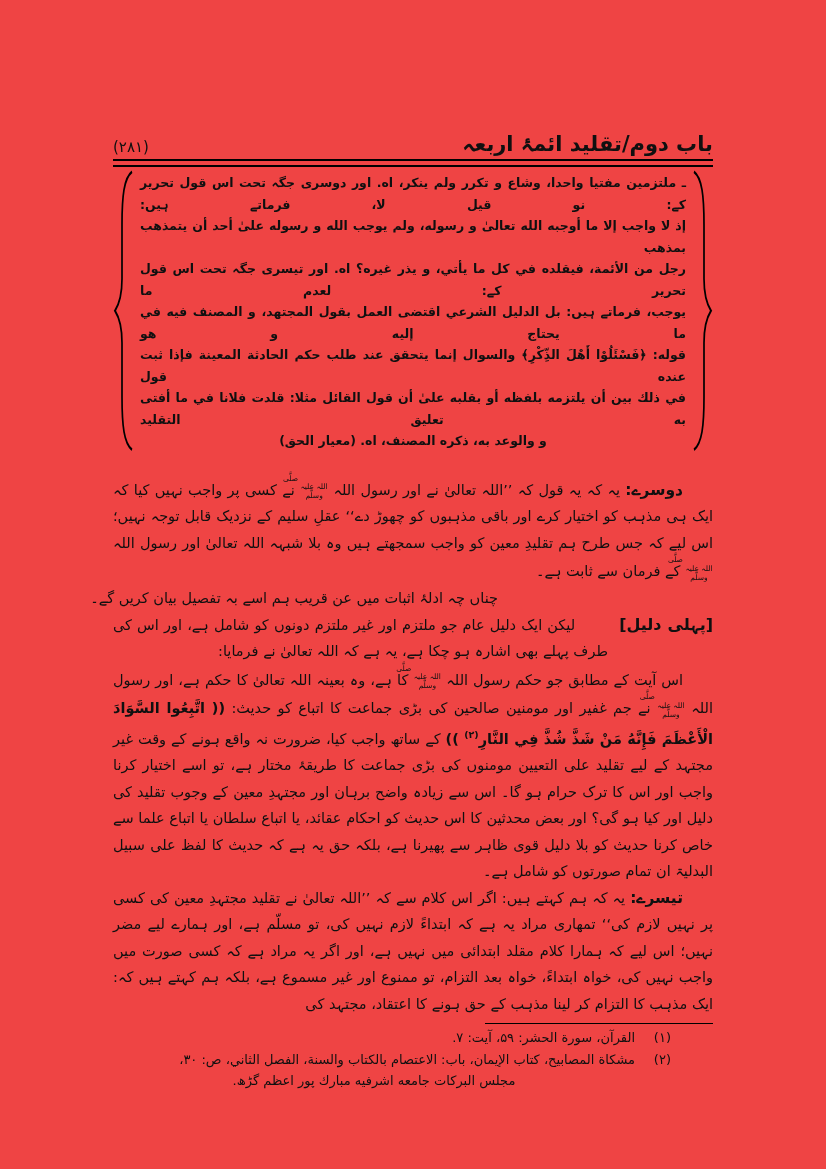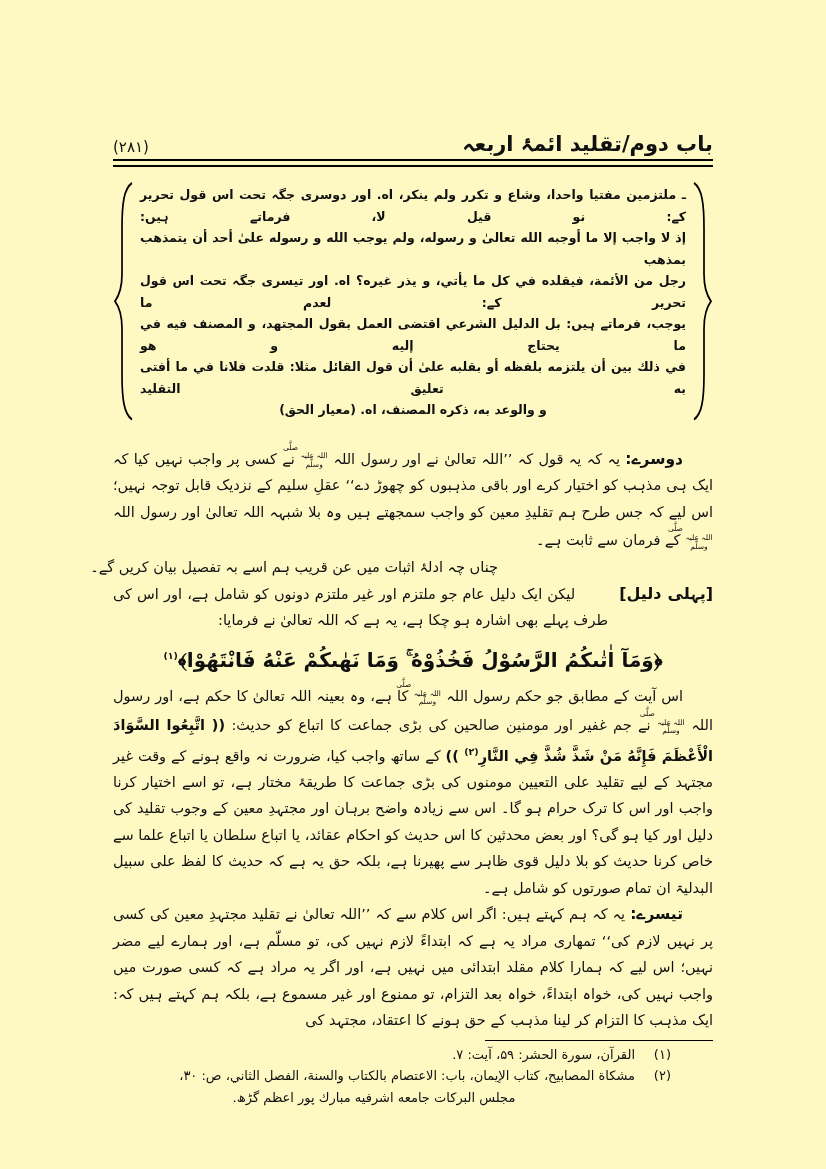--- a/index.html
+++ b/index.html
@@ -1,19 +1,19 @@
 <!DOCTYPE html>
 <html lang="ur" dir="rtl"><head>
 <meta charset="utf-8">
 <style>
   html,body{margin:0;padding:0;background:#ffffff;}
   .page{
     position:relative;
     width:826px;height:1169px;
-    background:#fef9c3;
+    background:#ef4444;
     color:#101010;
     font-family:"DejaVu Sans",sans-serif;
     overflow:hidden;
   }
   .content{
     position:absolute;
     left:113px;top:124px;
     width:600px;
   }
   
@@ -22,21 +22,21 @@
     direction:ltr;
     justify-content:space-between;
     align-items:flex-end;
     height:32px;
   }
   .pagenum{font-size:15px;}
   .chapter{font-size:21px;font-weight:700;}
   .rule-double{height:4px;border-top:2.5px solid #000;border-bottom:2px solid #000;}
   .rule-double.top{margin-top:3px;}
   
-  .qbox{position:relative;margin-top:12px;padding:5px 27px 3px 27px;}
+  .qbox{position:relative;margin-top:0;padding:5px 27px 3px 27px;}
   .brace{position:absolute;top:0;height:100%;width:22px;}
   .brace.left{left:0;}
   .brace.right{right:0;}
   .qtext{direction:rtl;}
   .qline{
     font-size:12.5px;font-weight:700;line-height:21.5px;
     text-align:justify;text-align-last:justify;
     white-space:normal;
   }
   .qline.center{text-align-last:center;}
@@ -100,30 +100,30 @@
         <path d="M19,3 C11,7 9,18 9,36 L9,70 C9,79 7,85 2,90 C7,95 9,101 9,110 L9,144 C9,162 11,173 19,177" fill="none" stroke="#000" stroke-width="1.7"></path>
       </svg>
       <svg class="brace right" viewBox="0 0 22 180" preserveAspectRatio="none">
         <path d="M3,3 C11,7 13,18 13,36 L13,70 C13,79 15,85 20,90 C15,95 13,101 13,110 L13,144 C13,162 11,173 3,177" fill="none" stroke="#000" stroke-width="1.7"></path>
       </svg>
       <div class="qtext">
         <div class="qline">ـ ملتزمین مفتیا واحدا، وشاع و تكرر ولم ينكر، اه. اور دوسری جگہ تحت اس قول تحریر کے: نو قيل لا، فرماتے ہیں:</div>
         <div class="qline">إذ لا واجب إلا ما أوجبه الله تعالىٰ و رسوله، ولم يوجب الله و رسوله علىٰ أحد أن يتمذهب بمذهب</div>
         <div class="qline">رجل من الأئمة، فيقلده في كل ما يأتي، و يذر غيره؟ اه. اور تیسری جگہ تحت اس قول تحریر کے: لعدم ما</div>
         <div class="qline">يوجب، فرماتے ہیں: بل الدليل الشرعي اقتضى العمل بقول المجتهد، و المصنف فيه في ما يحتاج إليه و هو</div>
+        <div class="qline">قوله: ﴿فَسْئَلُوْا أَهْلَ الذِّكْرِ﴾ والسوال إنما يتحقق عند طلب حكم الحادثة المعينة فإذا ثبت عنده قول</div>
         <div class="qline">في ذلك بين أن يلتزمه بلفظه أو بقلبه علىٰ أن قول القائل مثلا: قلدت فلانا في ما أفتى به تعليق التقليد</div>
         <div class="qline center">و والوعد به، ذكره المصنف، اه. (معيار الحق)</div>
       </div>
     </div>
 
     <div class="body">
       <p class="para indent"><span class="sg-lead">دوسرے:</span><span> یہ کہ یہ قول کہ ’’اللہ تعالیٰ نے اور رسول اللہ </span><span class="sg-saw">صلَّی اللہ علیہ وسلَّم</span><span> نے کسی پر واجب نہیں کیا کہ ایک ہی مذہب کو اختیار کرے اور باقی مذہبوں کو چھوڑ دے‘‘ عقلِ سلیم کے نزدیک قابل توجہ نہیں؛ اس لیے کہ جس طرح ہم تقلیدِ معین کو واجب سمجھتے ہیں وہ بلا شبہہ اللہ تعالیٰ اور رسول اللہ </span><span class="sg-saw">صلَّی اللہ علیہ وسلَّم</span><span> کے فرمان سے ثابت ہے۔</span></p>
       <p class="para chunan">چناں چہ ادلۂ اثبات میں عن قریب ہم اسے بہ تفصیل بیان کریں گے۔</p>
       <p class="para daleel"><span class="sg-label">[پہلی دلیل]</span><span class="gap"></span><span>لیکن ایک دلیل عام جو ملتزم اور غیر ملتزم دونوں کو شامل ہے، اور اس کی طرف پہلے بھی اشارہ ہو چکا ہے، یہ ہے کہ اللہ تعالیٰ نے فرمایا:</span></p>
-      <div class="verse"><span>﴿وَمَآ اٰتٰىكُمُ الرَّسُوْلُ فَخُذُوْهُ ۚ وَمَا نَهٰىكُمْ عَنْهُ فَانْتَهُوْا﴾</span><span class="sg-sup">(۱)</span></div>
       <p class="para indent"><span>اس آیت کے مطابق جو حکم رسول اللہ </span><span class="sg-saw">صلَّی اللہ علیہ وسلَّم</span><span> کا ہے، وہ بعینہ اللہ تعالیٰ کا حکم ہے، اور رسول اللہ </span><span class="sg-saw">صلَّی اللہ علیہ وسلَّم</span><span> نے جم غفیر اور مومنین صالحین کی بڑی جماعت کا اتباع کو حدیث: </span><span class="sg-ar">(( اتَّبِعُوا السَّوَادَ الْأَعْظَمَ فَإِنَّهُ مَنْ شَذَّ شُذَّ فِي النَّارِ</span><span class="sg-sup">(۲)</span><span class="sg-ar"> ))</span><span> کے ساتھ واجب کیا، ضرورت نہ واقع ہونے کے وقت غیر مجتہد کے لیے تقلید علی التعیین مومنوں کی بڑی جماعت کا طریقۂ مختار ہے، تو اسے اختیار کرنا واجب اور اس کا ترک حرام ہو گا۔ اس سے زیادہ واضح برہان اور مجتہدِ معین کے وجوب تقلید کی دلیل اور کیا ہو گی؟ اور بعض محدثین کا اس حدیث کو احکام عقائد، یا اتباع سلطان یا اتباع علما سے خاص کرنا حدیث کو بلا دلیل قوی ظاہر سے پھیرنا ہے، بلکہ حق یہ ہے کہ حدیث کا لفظ علی سبیل البدلیۃ ان تمام صورتوں کو شامل ہے۔</span></p>
       <p class="para indent"><span class="sg-lead">تیسرے:</span><span> یہ کہ ہم کہتے ہیں: اگر اس کلام سے کہ ’’اللہ تعالیٰ نے تقلید مجتہدِ معین کی کسی پر نہیں لازم کی‘‘ تمھاری مراد یہ ہے کہ ابتداءً لازم نہیں کی، تو مسلّم ہے، اور ہمارے لیے مضر نہیں؛ اس لیے کہ ہمارا کلام مقلد ابتدائی میں نہیں ہے، اور اگر یہ مراد ہے کہ کسی صورت میں واجب نہیں کی، خواہ ابتداءً، خواہ بعد التزام، تو ممنوع اور غیر مسموع ہے، بلکہ ہم کہتے ہیں کہ: ایک مذہب کا التزام کر لینا مذہب کے حق ہونے کا اعتقاد، مجتہد کی</span></p>
     </div>
 
     <div class="footnotes">
       <div class="fn-sep"></div>
       <div class="fn">
         <span class="fn-num">(۱)</span>
         <div class="fn-text">
           <div>القرآن، سورة الحشر: ۵۹، آیت: ۷.</div>

